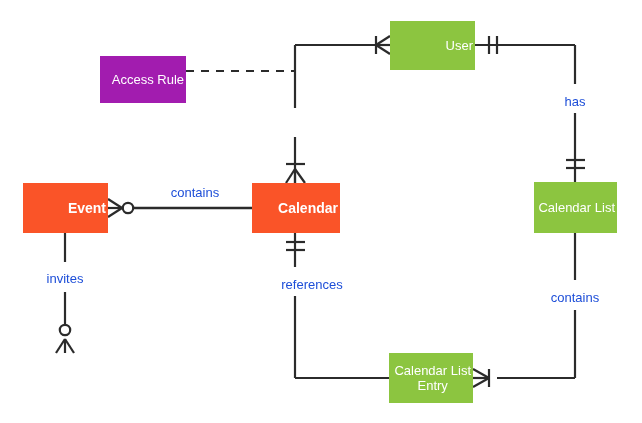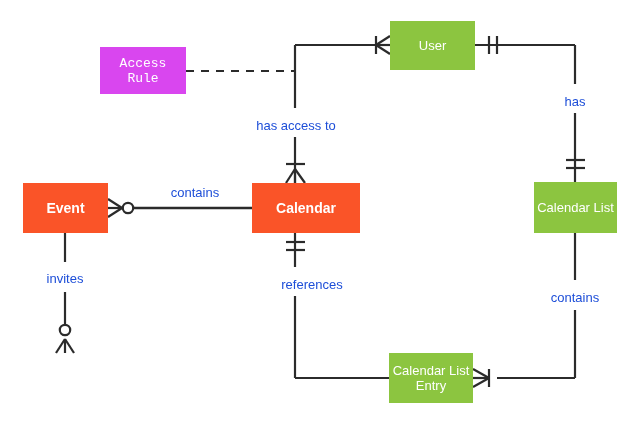--- a/index.html
+++ b/index.html
@@ -21,21 +21,21 @@
     position: absolute;
     left: 0;
     top: 0;
     width: 642px;
     height: 423px;
   }
   .entity-box {
     position: absolute;
     display: flex;
     align-items: center;
-    justify-content: center;
+    justify-content: flex-end;
     text-align: center;
     color: #ffffff;
     font-family: "Liberation Sans", sans-serif;
     font-size: 13px;
     line-height: 15px;
     box-sizing: border-box;
     padding: 2px;
     user-select: none;
   }
   .entity-box.primary {
@@ -167,47 +167,46 @@
 
       <g>
         <line class="er-sym" x1="489" y1="369" x2="489" y2="387"></line>
         <line class="er-sym" x1="489" y1="378" x2="473" y2="369"></line>
         <line class="er-sym" x1="489" y1="378" x2="473" y2="378"></line>
         <line class="er-sym" x1="489" y1="378" x2="473" y2="387"></line>
       </g>
     </g>
   </svg>
 
-  <div class="entity-box" style="left:100px; top:47px; width:86px; height:47px; background:#d946ef;font-family:Liberation Mono, monospace;">
+  <div class="entity-box" style="left:100px; top:56px; width:86px; height:47px; background:#a21caf;">
     <span>Access Rule</span>
   </div>
 
   <div class="entity-box" style="left:390px; top:21px; width:85px; height:49px; background:#8CC540;">
     <span>User</span>
   </div>
 
   <div class="entity-box primary" style="left:23px; top:183px; width:85px; height:50px; background:#FA5428;">
     <span>Event</span>
   </div>
 
-  <div class="entity-box primary" style="left:252px; top:183px; width:108px; height:50px; background:#FA5428;">
+  <div class="entity-box primary" style="left:252px; top:183px; width:88px; height:50px; background:#FA5428;">
     <span>Calendar</span>
   </div>
 
   <div class="entity-box" style="left:534px; top:182px; width:83px; height:51px; background:#8CC540;">
     <span>Calendar List</span>
   </div>
 
 
   <div class="entity-box" style="left:389px; top:353px; width:84px; height:50px; background:#8CC540;">
     <span style="white-space:pre-line;">Calendar List
 Entry</span>
   </div>
 
-  <div class="edge-label" style="left:296px; top:125px;">has access to</div>
 
   <div class="edge-label" style="left:195px; top:192px;">contains</div>
 
   <div class="edge-label" style="left:65px; top:278px;">invites</div>
 
   <div class="edge-label" style="left:312px; top:284px;">references</div>
 
   <div class="edge-label" style="left:575px; top:101px;">has</div>
 
   <div class="edge-label" style="left:575px; top:297px;">contains</div>

